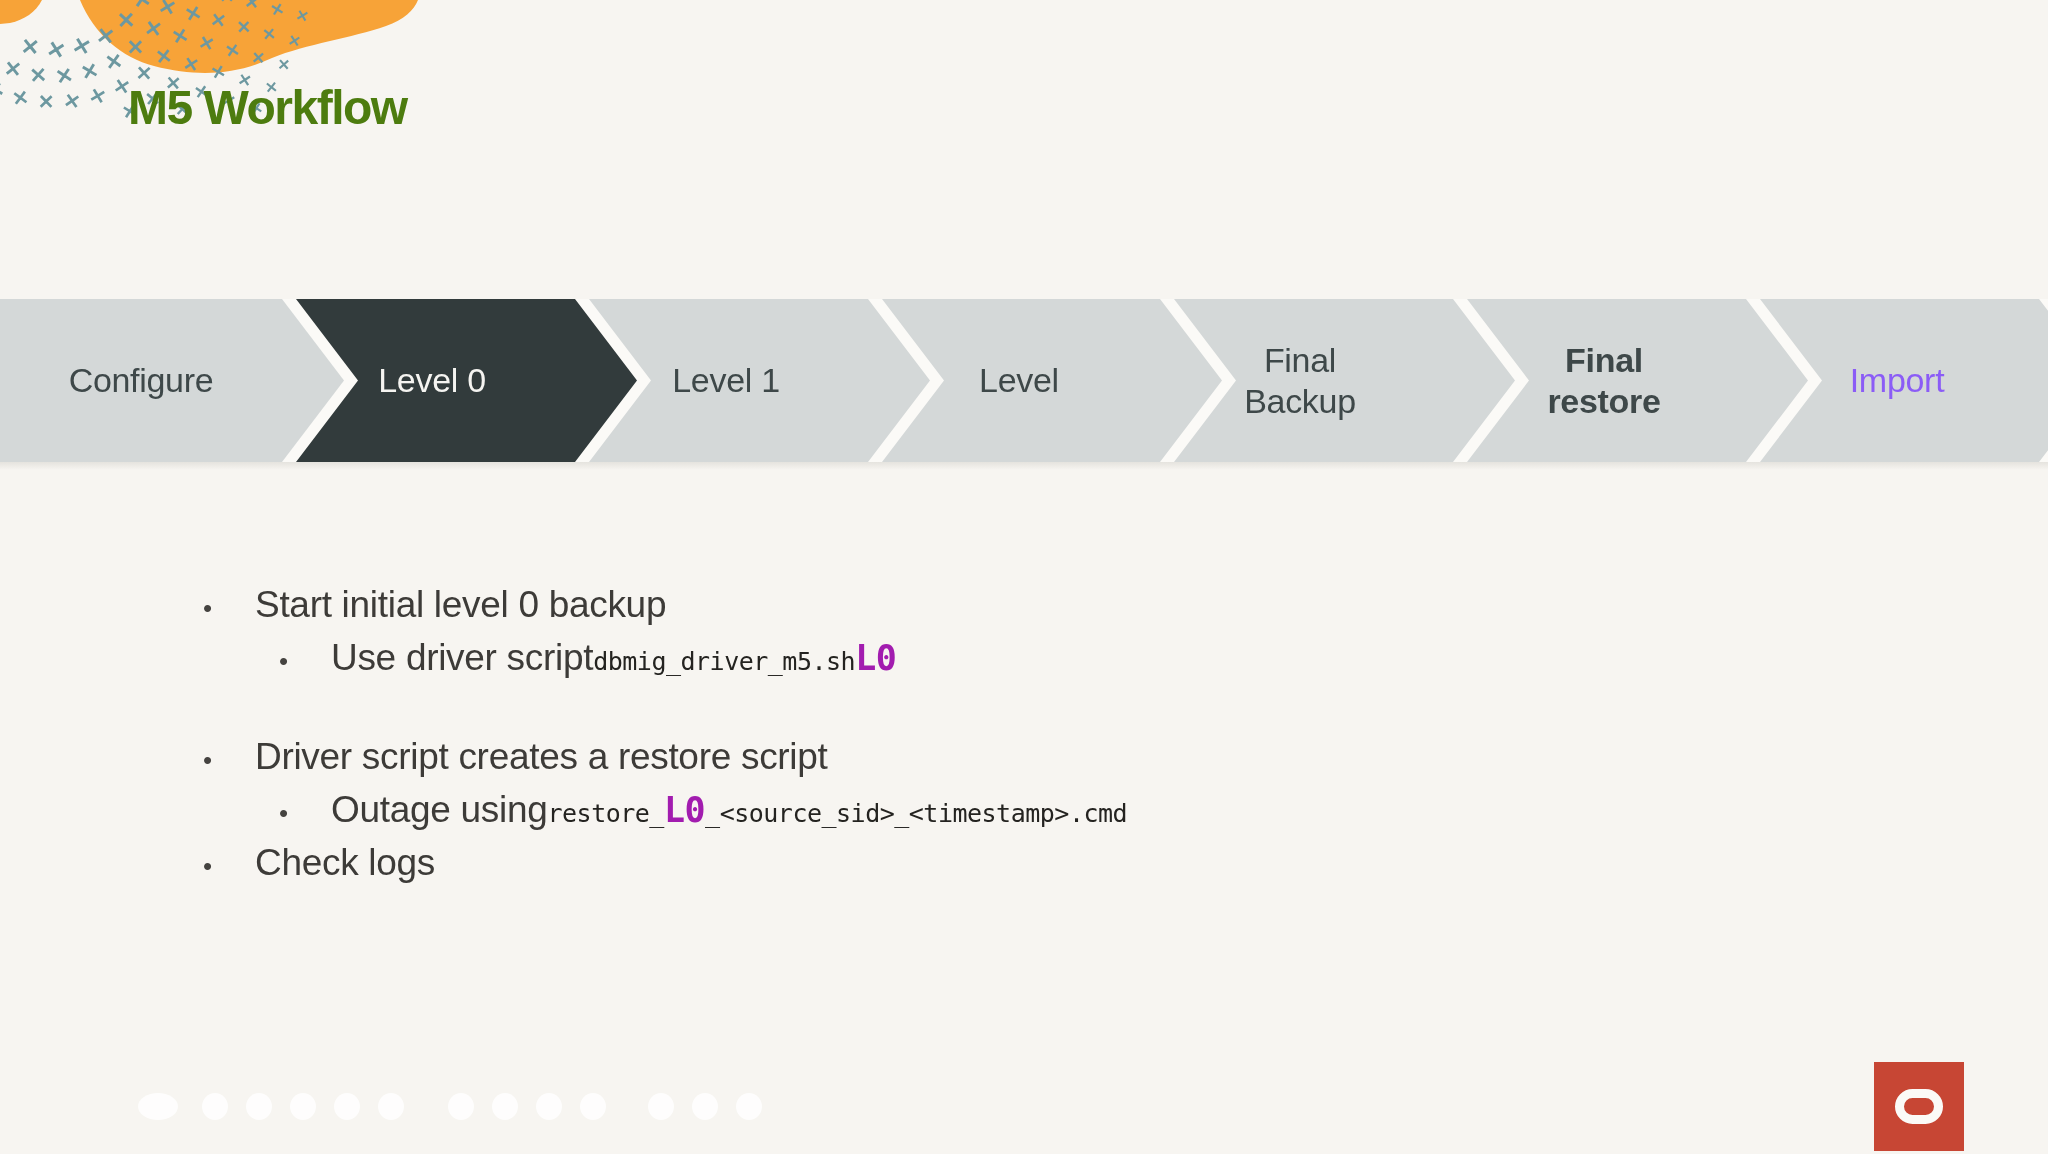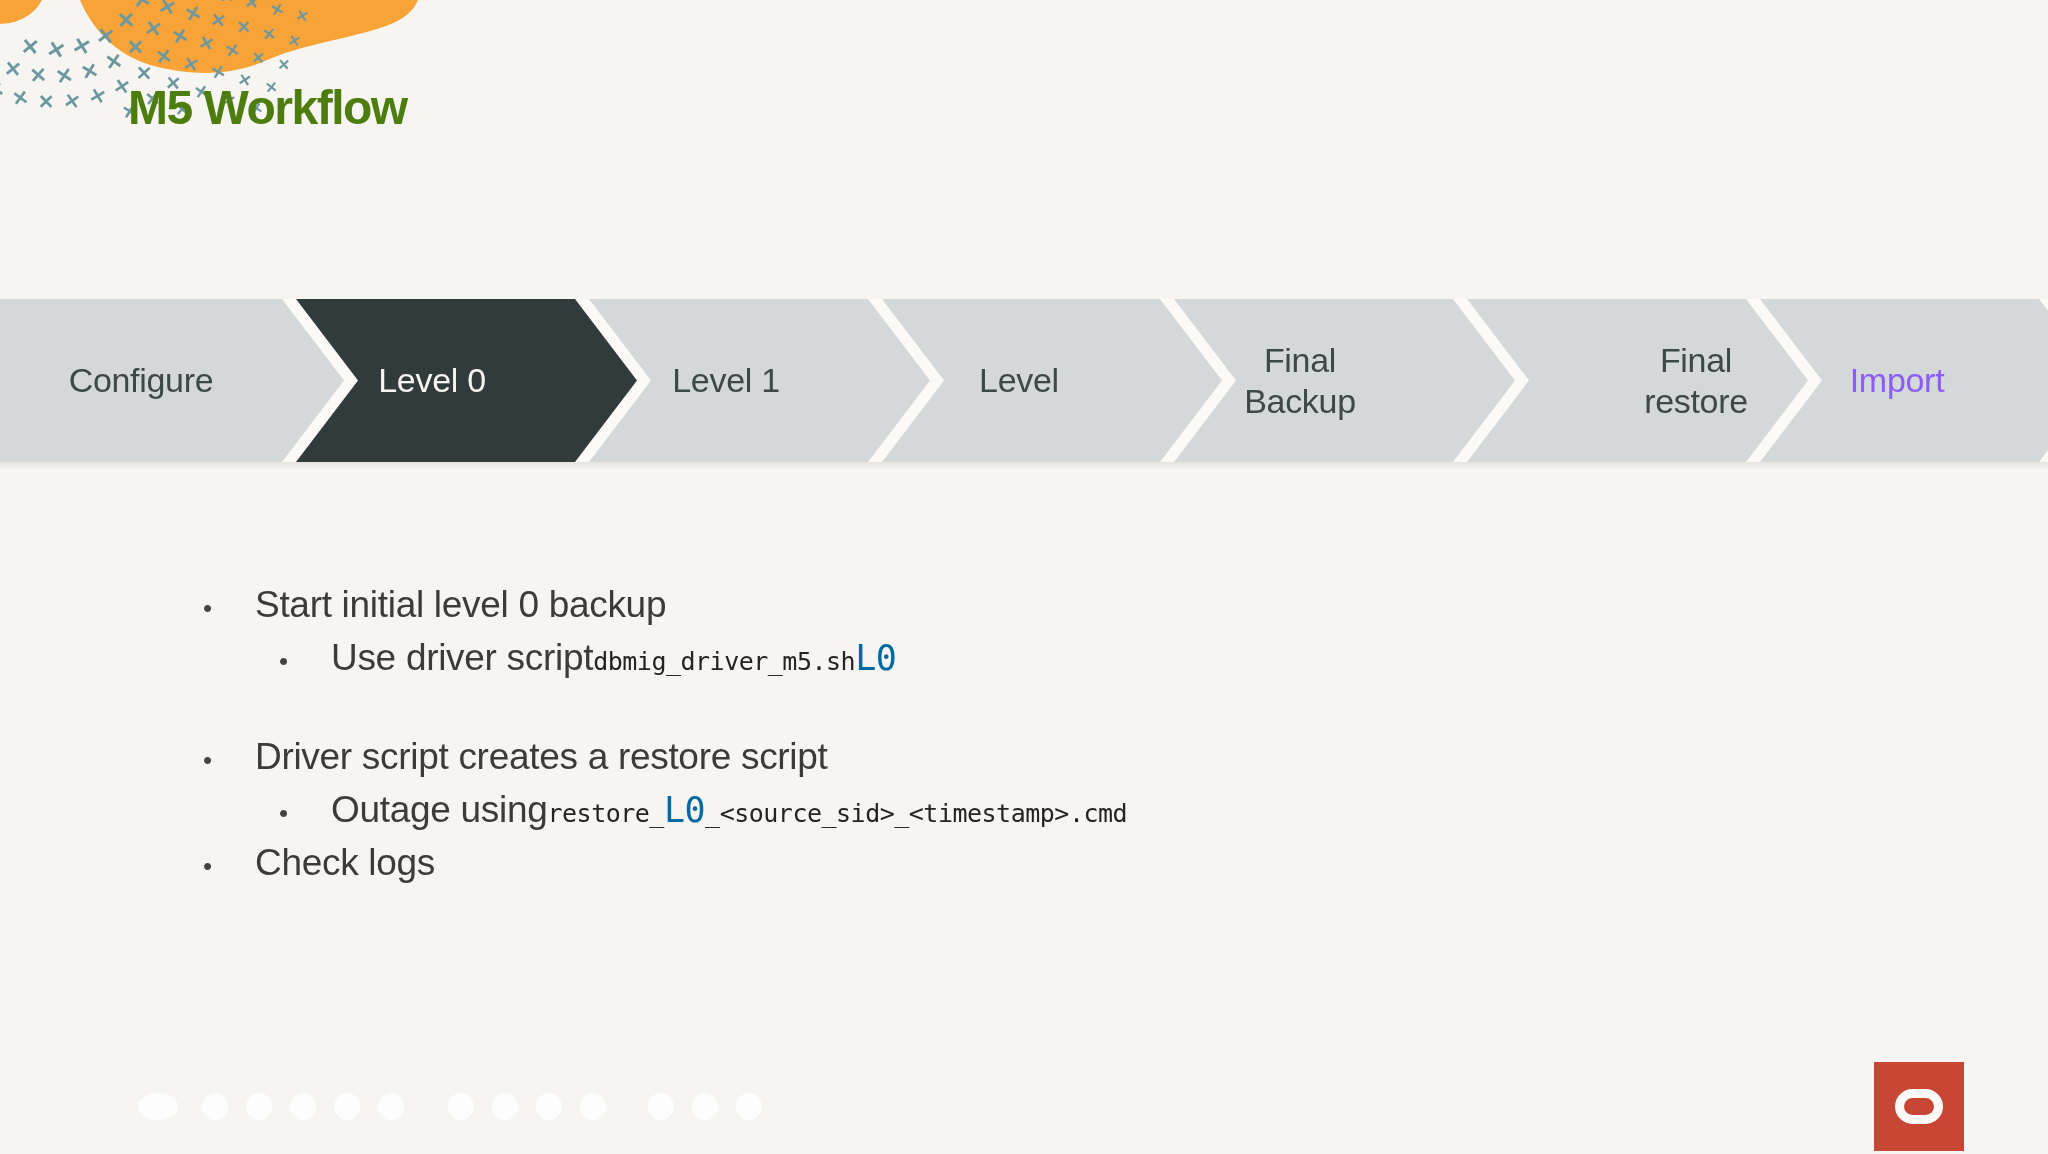--- a/index.html
+++ b/index.html
@@ -24,21 +24,21 @@
               letter-spacing:-0.3px;color:#3e4849;}
   .step-label.active{color:#f5f4f1;}
   .step-label.disabled{color:#8b5cf6;}
 
   
   .bullets{position:absolute;left:203px;top:584px;color:#3d3b38;}
   .b-line{display:flex;align-items:baseline;height:53px;font-size:37px;letter-spacing:-0.3px;}
   .b-line .marker{display:inline-block;width:52px;font-size:26px;color:#454340;flex:none;}
   .b-line.l2{margin-left:76px;}
   .seg-mono{font-family:"DejaVu Sans Mono", monospace;font-size:25px;color:#242320;letter-spacing:-0.5px;}
-  .seg-mono-red{font-family:"DejaVu Sans Mono", monospace;font-size:35px;color:#0369a1;letter-spacing:-0.5px;}
+  .seg-mono-red{font-family:"DejaVu Sans Mono", monospace;font-size:35px;color:#a21caf;letter-spacing:-0.5px;font-weight:bold;}
   .group-gap{height:46px;}
 
   
   .logo{position:absolute;left:1874px;top:1062px;width:90px;height:89px;background:#c74634;}
   .logo-ring{position:absolute;left:21px;top:27px;width:48px;height:35px;box-sizing:border-box;
              border:9px solid #fbfaf7;border-radius:18px;}
 
   
   .watermark{position:absolute;left:0;top:1093px;height:30px;width:900px;}
   .watermark i{position:absolute;top:0;height:27px;border-radius:50%;
@@ -119,21 +119,21 @@
       <polygon class="chev" points="1174,0 1453,0 1515,81.5 1453,163 1174,163 1236,81.5" fill="#d4d8d8"></polygon>
       <polygon class="chev" points="1467,0 1746,0 1808,81.5 1746,163 1467,163 1529,81.5" fill="#d4d8d8"></polygon>
       <polygon class="chev" points="1760,0 2039,0 2101,81.5 2039,163 1760,163 1822,81.5" fill="#d4d8d8"></polygon>
     </svg>
     <div id="step-labels">
         <div class="step-label" style="left: 141px;">Configure</div>
         <div class="step-label active" style="left: 432px;">Level 0</div>
         <div class="step-label" style="left: 726px;">Level 1</div>
         <div class="step-label" style="left: 1019px;">Level</div>
         <div class="step-label" style="left: 1300px;">Final Backup</div>
-        <div class="step-label" style="left: 1696px;">Final restore</div>
+        <div class="step-label" style="left: 1604px; font-weight: bold;">Final restore</div>
         <div class="step-label disabled" style="left: 1897px;">Import</div>
       </div>
   </div>
   <div class="band-shadow"></div>
 
   <div class="bullets" id="bullet-root">
       <div class="b-line l1">
         <span class="marker">•</span>
         <span>Start initial level 0 backup</span>
       </div>

